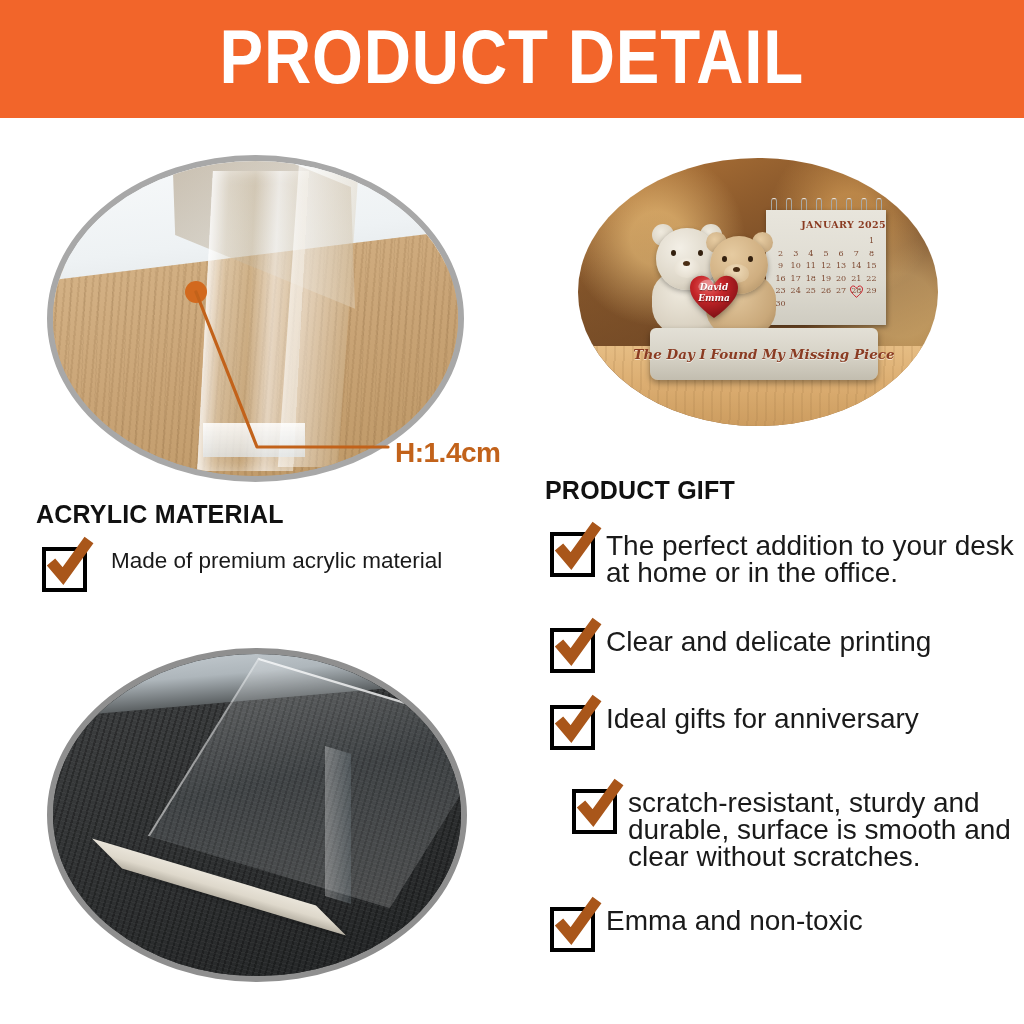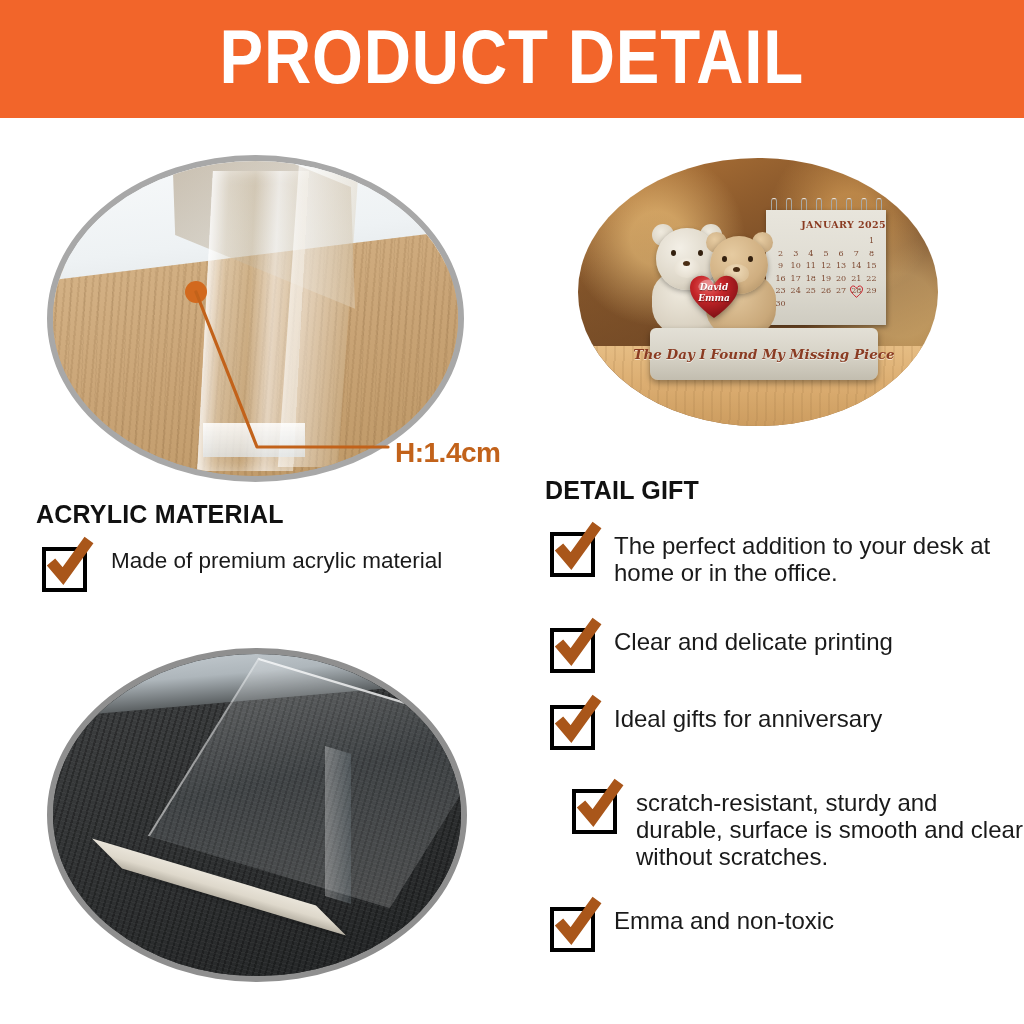--- a/index.html
+++ b/index.html
@@ -206,21 +206,21 @@
   #heading-acrylic{left:36px;top:500px;}
   #heading-gift{left:545px;top:476px;}
 
   .bullet{position:absolute;display:flex;align-items:flex-start;}
   .cbox{
     position:relative;width:37px;height:37px;border:4px solid #000000;
     background:#ffffff;flex:0 0 auto;
   }
   .cbox svg{position:absolute;left:-2px;top:-16px;width:52px;height:52px;overflow:visible;}
   .btext{
-    margin-left:19px;font-size:24px;line-height:27px;color:#1a1a1a;
+    margin-left:11px;font-size:28px;line-height:27px;color:#1a1a1a;
     font-family:"Liberation Sans", sans-serif;max-width:430px;
   }
   .btext.wide{max-width:420px;}
   #b-acrylic{left:42px;top:547px;}
   #b-acrylic .btext{margin-left:24px;font-size:22.5px;max-width:480px;}
   #g1{left:550px;top:532px;}
   #g2{left:550px;top:628px;}
   #g3{left:550px;top:705px;}
   #g4{left:572px;top:789px;}
   #g5{left:550px;top:907px;}
@@ -366,21 +366,21 @@
 
   <div class="bullet" id="b-acrylic">
     <div class="cbox">
       <svg viewBox="0 0 52 52">
         <path d="M7 27 L19 41 L45 5" fill="none" stroke="#A9561A" stroke-width="11" stroke-linecap="butt" stroke-linejoin="miter"></path>
       </svg>
     </div>
     <div class="btext">Made of premium acrylic material</div>
   </div>
 
-  <div class="sec-heading" id="heading-gift">DETAIL GIFT</div>
+  <div class="sec-heading" id="heading-gift">PRODUCT GIFT</div>
 
   <div class="bullet" id="g1">
     <div class="cbox">
       <svg viewBox="0 0 52 52">
         <path d="M7 27 L19 41 L45 5" fill="none" stroke="#A9561A" stroke-width="11" stroke-linecap="butt"></path>
       </svg>
     </div>
     <div class="btext wide">The perfect addition to your desk at home or in the office.</div>
   </div>
 

